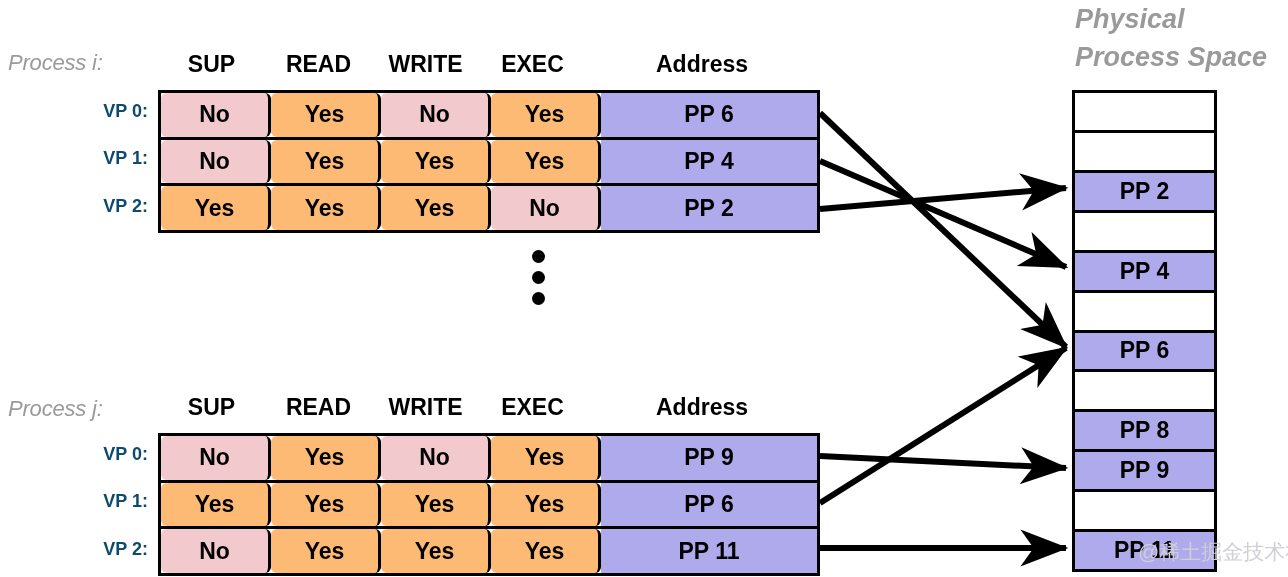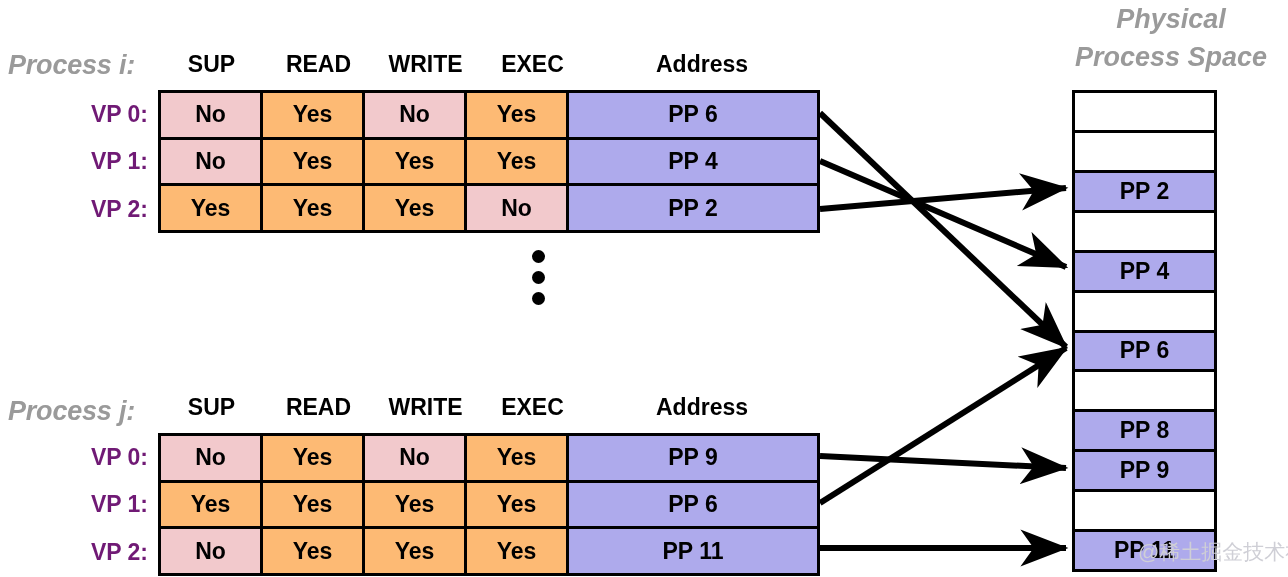--- a/index.html
+++ b/index.html
@@ -15,43 +15,43 @@
     width: 1288px;
     height: 577px;
     background: #ffffff;
     overflow: hidden;
   }
 
   
   .process-label {
     position: absolute;
     font-style: italic;
-    font-weight: bold;
-    font-size: 27px;
+    font-weight: normal;
+    font-size: 22px;
     color: #9a9a9a;
     white-space: nowrap;
     letter-spacing: -0.2px;
   }
 
   
   .col-head {
     position: absolute;
     font-weight: bold;
     font-size: 23px;
     color: #000000;
     text-align: center;
     white-space: nowrap;
   }
 
   
   .vp-label {
     position: absolute;
     font-weight: bold;
-    font-size: 23px;
-    color: #701a75;
+    font-size: 18px;
+    color: #0c4a6e;
     text-align: right;
     white-space: nowrap;
   }
 
   
   .ptable {
     position: absolute;
     border: 3px solid #000000;
     box-sizing: border-box;
     display: flex;
@@ -72,21 +72,21 @@
     font-size: 23px;
     color: #000000;
     border-right: 3px solid #000000;
     box-sizing: border-box;
     white-space: nowrap;
   }
   .ptcell:last-child { border-right: none; }
   .c-yes { background: #fdba74; }
   .c-no  { background: #f2c9cc; }
   .c-addr{ background: #aeaaec; }
-  .w-flag { width: 102px; }
+  .w-flag { width: 110px; border-radius: 6px; }
   .w-addr { flex: 1 1 auto; }
 
   
   .dots {
     position: absolute;
     display: flex;
     flex-direction: column;
     align-items: center;
     gap: 8px;
   }
@@ -99,21 +99,20 @@
 
   
   .pas-title {
     position: absolute;
     font-style: italic;
     font-weight: bold;
     font-size: 27px;
     color: #9a9a9a;
     line-height: 38px;
     white-space: nowrap;
-    text-align: center;
   }
   .pas {
     position: absolute;
     border: 3px solid #000000;
     box-sizing: border-box;
     display: flex;
     flex-direction: column;
   }
   .pas-slot {
     flex: 1 1 0;

